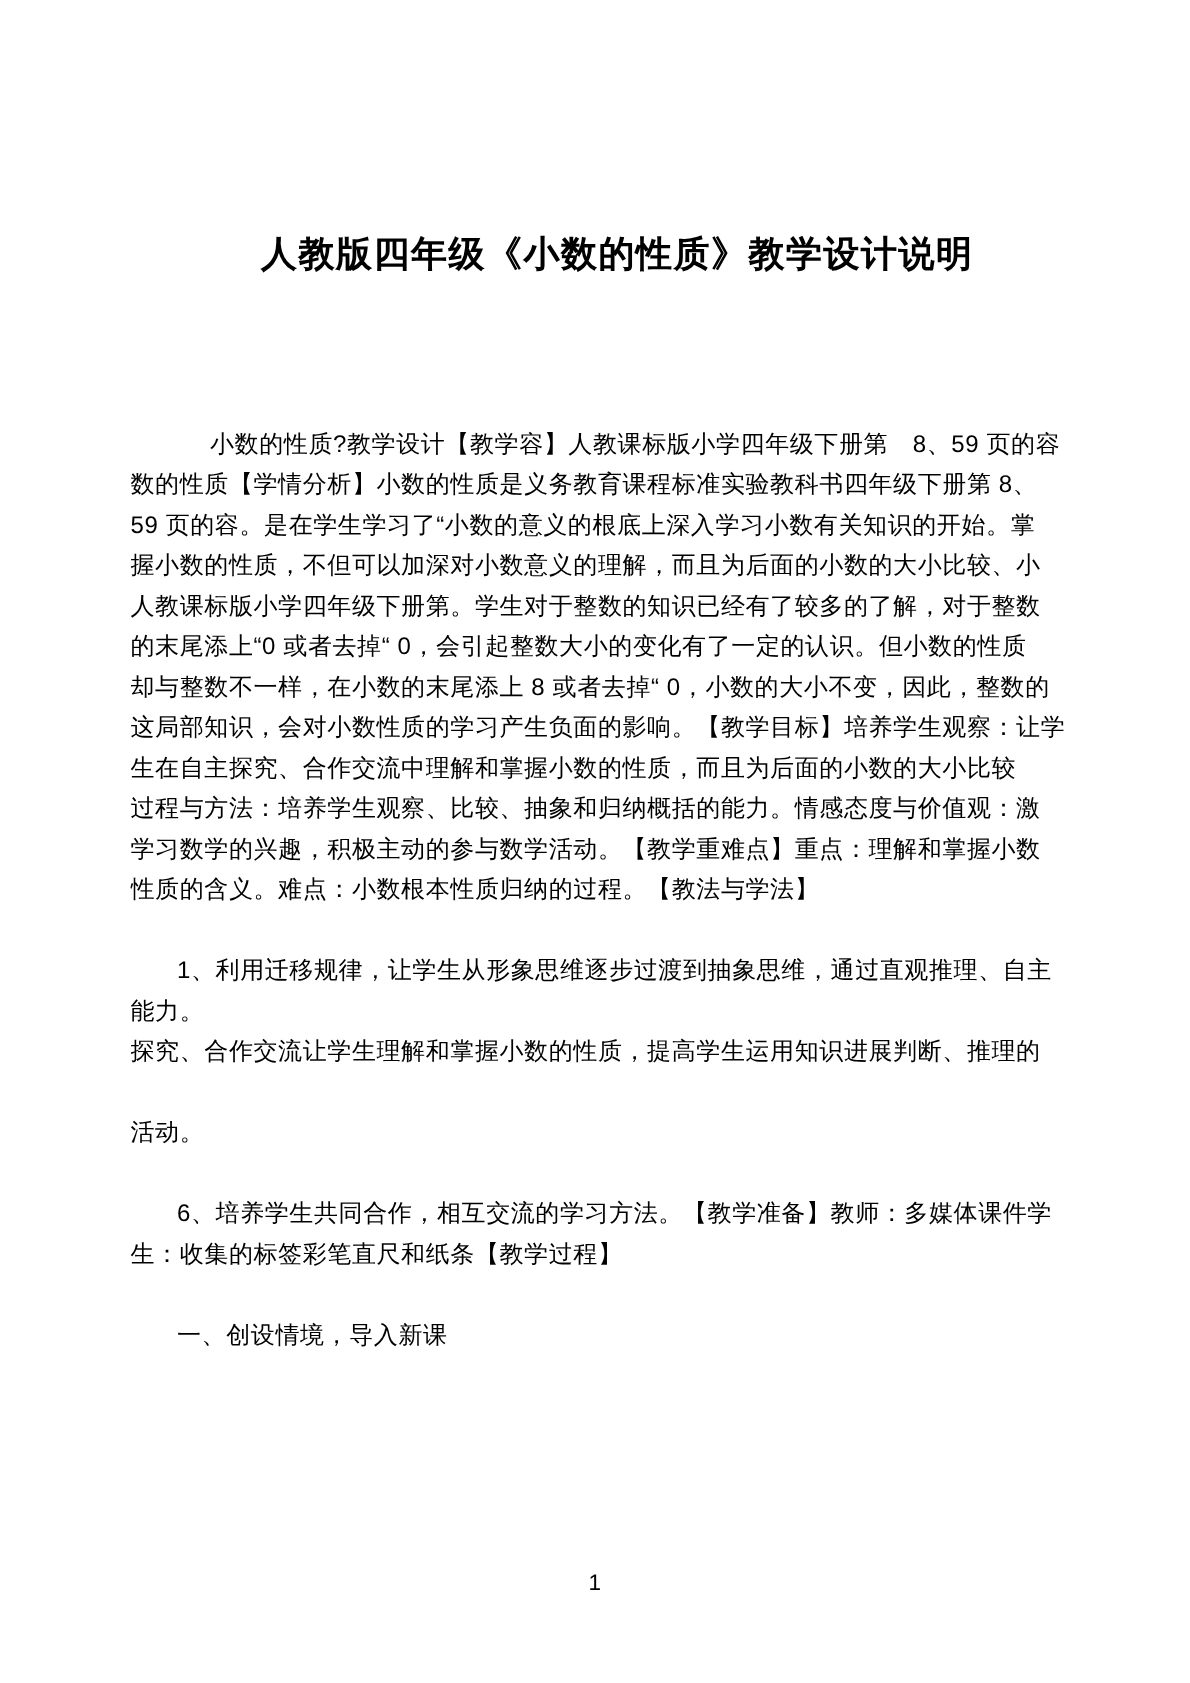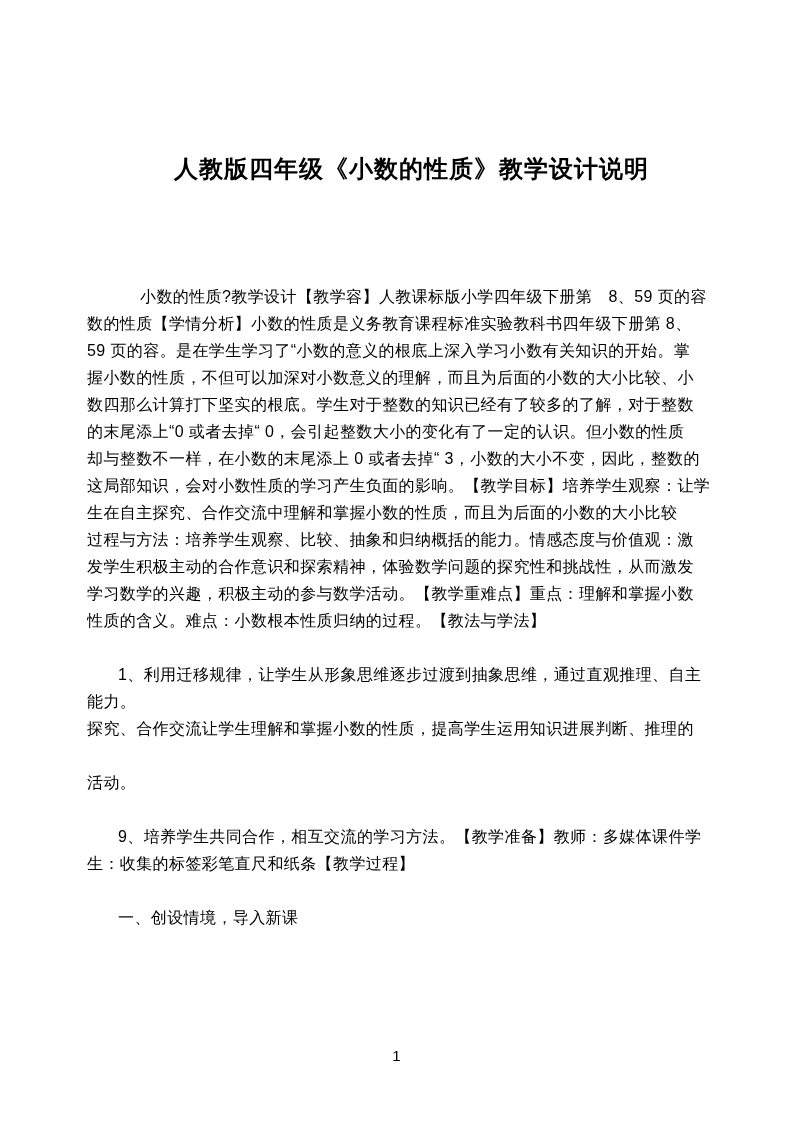--- a/index.html
+++ b/index.html
@@ -65,43 +65,42 @@
 
   <h1 class="doc-title">人教版四年级《小数的性质》教学设计说明</h1>
 
   <div class="content">
 
     <div class="para">
       <div class="line indent-lg">小数的性质?教学设计【教学容】人教课标版小学四年级下册第　8、59 页的容：小</div>
       <div class="line">数的性质【学情分析】小数的性质是义务教育课程标准实验教科书四年级下册第 8、</div>
       <div class="line">59 页的容。是在学生学习了“小数的意义的根底上深入学习小数有关知识的开始。掌</div>
       <div class="line">握小数的性质，不但可以加深对小数意义的理解，而且为后面的小数的大小比较、小</div>
-      <div class="line">数四那么计算打下坚实的根底。学生对于整数的知识已经有了较多的了解，对于整数</div>
+      <div class="line">人教课标版小学四年级下册第。学生对于整数的知识已经有了较多的了解，对于整数</div>
       <div class="line">的末尾添上“0 或者去掉“ 0，会引起整数大小的变化有了一定的认识。但小数的性质</div>
-      <div class="line">却与整数不一样，在小数的末尾添上 0 或者去掉“ 3，小数的大小不变，因此，整数的</div>
+      <div class="line">却与整数不一样，在小数的末尾添上 8 或者去掉“ 0，小数的大小不变，因此，整数的</div>
       <div class="line">这局部知识，会对小数性质的学习产生负面的影响。【教学目标】培养学生观察：让学</div>
       <div class="line">生在自主探究、合作交流中理解和掌握小数的性质，而且为后面的小数的大小比较</div>
       <div class="line">过程与方法：培养学生观察、比较、抽象和归纳概括的能力。情感态度与价值观：激</div>
-      <div class="line">发学生积极主动的合作意识和探索精神，体验数学问题的探究性和挑战性，从而激发</div>
       <div class="line">学习数学的兴趣，积极主动的参与数学活动。【教学重难点】重点：理解和掌握小数</div>
       <div class="line">性质的含义。难点：小数根本性质归纳的过程。【教法与学法】</div>
     </div>
 
     <div class="para">
       <div class="line indent">1、利用迁移规律，让学生从形象思维逐步过渡到抽象思维，通过直观推理、自主</div>
       <div class="line">能力。</div>
       <div class="line">探究、合作交流让学生理解和掌握小数的性质，提高学生运用知识进展判断、推理的</div>
     </div>
 
     <div class="para">
       <div class="line">活动。</div>
     </div>
 
     <div class="para">
-      <div class="line indent">9、培养学生共同合作，相互交流的学习方法。【教学准备】教师：多媒体课件学</div>
+      <div class="line indent">6、培养学生共同合作，相互交流的学习方法。【教学准备】教师：多媒体课件学</div>
       <div class="line">生：收集的标签彩笔直尺和纸条【教学过程】</div>
     </div>
 
     <div class="para">
       <div class="line indent">一、创设情境，导入新课</div>
     </div>
 
   </div>
 
   <div class="page-number">1</div>

